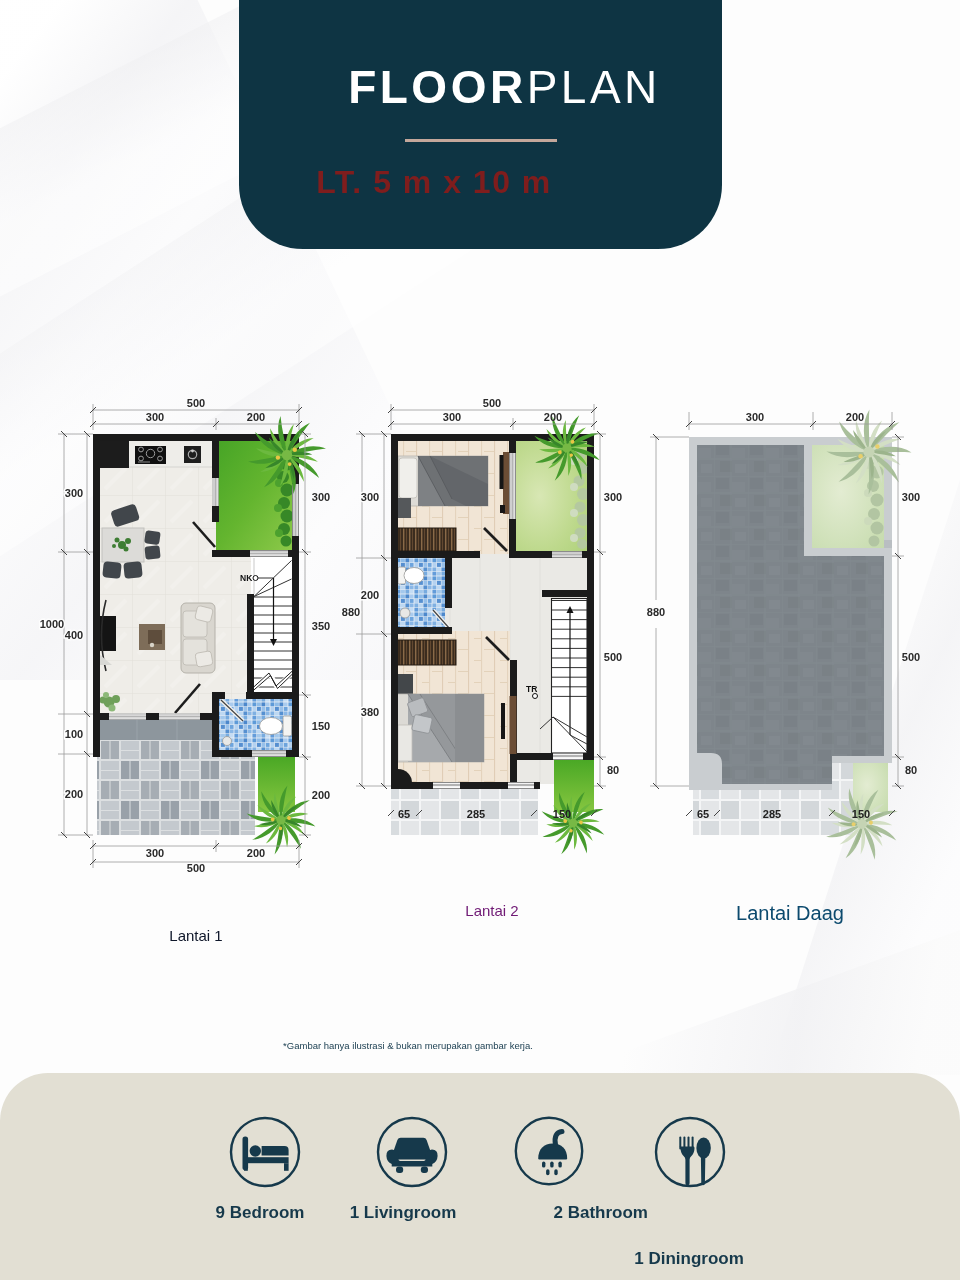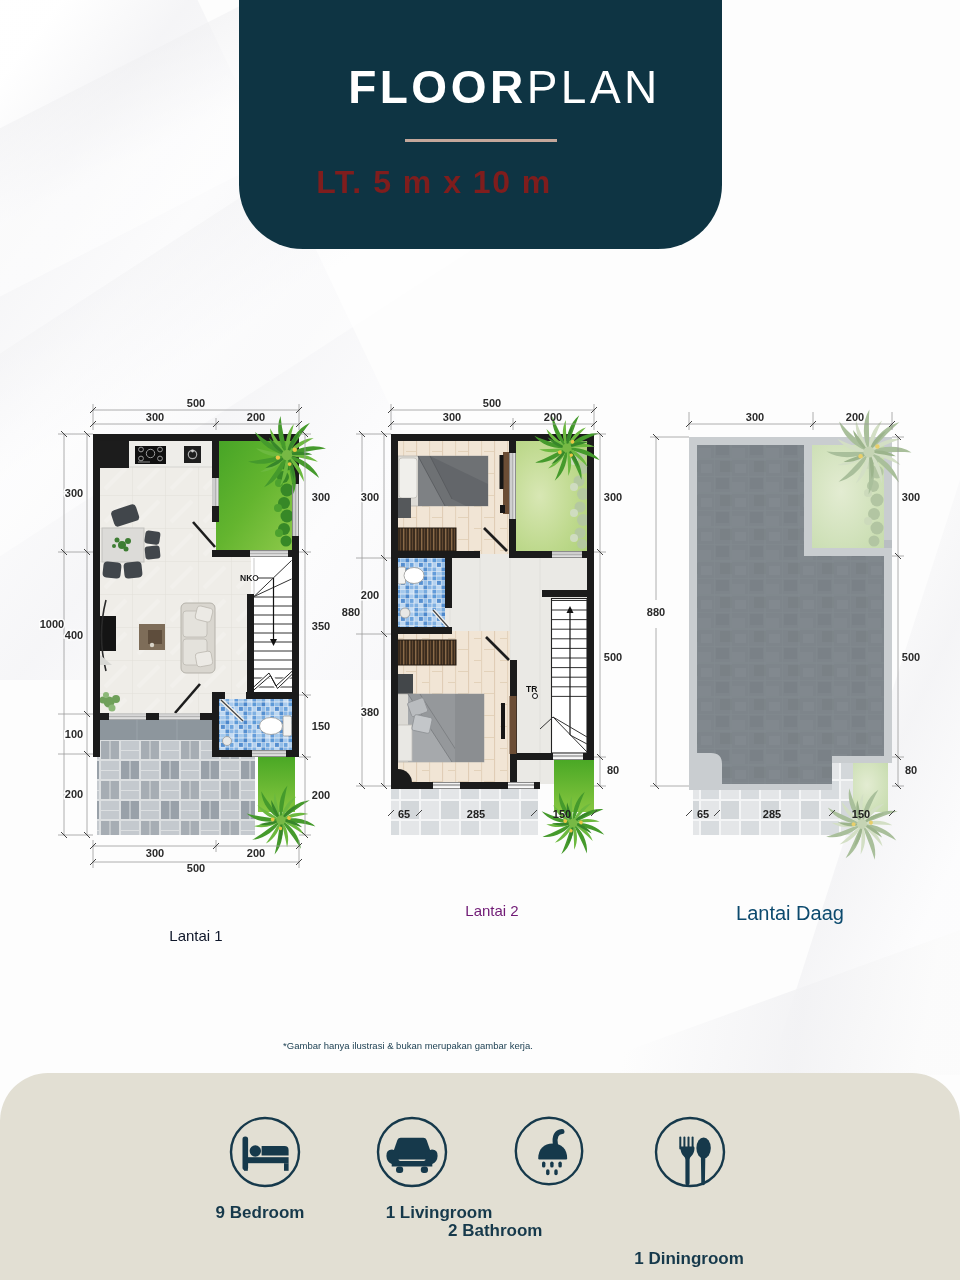--- a/index.html
+++ b/index.html
@@ -653,36 +653,36 @@
 <svg class="abs" style="left:376px;top:1116px;" width="72" height="72" viewBox="0 0 72 72">
   <circle cx="36" cy="36" r="34" fill="none" stroke="#16394b" stroke-width="2.4"></circle>
   <g fill="#16394b">
     <path d="M17.2,36 L21.4,24 Q22.2,21.8 24.7,21.8 H47.3 Q49.8,21.8 50.6,24 L54.8,36 L53.2,43.4 H18.8 Z"></path>
     <path d="M16,33.4 Q22.1,34 22.4,40.5 L22.4,42.9 Q22.4,44.9 24.4,44.9 H47.6 Q49.6,44.9 49.6,42.9 L49.6,40.5 Q49.9,34 56,33.4 Q61.9,33.4 61.6,40 Q61.3,45.9 56.3,47.9 V50.6 H15.7 V47.9 Q10.7,45.9 10.4,40 Q10.1,33.4 16,33.4 Z"></path>
     <rect x="20" y="50.6" width="7.2" height="6.4" rx="2.9"></rect>
     <rect x="44.8" y="50.6" width="7.2" height="6.4" rx="2.9"></rect>
   </g>
 </svg>
 
-<div class="abs" style="left:303px;top:1203px;width:200px;text-align:center;font-size:17px;font-weight:700;color:#16394b;padding-left:36px;">1 Livingroom</div>
+<div class="abs" style="left:303px;top:1203px;width:200px;text-align:center;font-size:17px;font-weight:700;color:#16394b;">1 Livingroom</div>
 
 <svg class="abs" style="left:514px;top:1116px;" width="70" height="70" viewBox="0 0 70 70">
   <circle cx="35" cy="35" r="33.2" fill="none" stroke="#16394b" stroke-width="2.4"></circle>
   <g fill="#16394b">
     <path d="M24.2,42.6 C24.2,32.8 30,27.4 38.7,27.4 C47.5,27.4 53.2,32.8 53.2,42.6 Q53.2,43.6 52,43.6 H25.4 Q24.2,43.6 24.2,42.6 Z"></path>
     <path d="M41.5,28.5 C40,20.5 42.5,16.2 48,15.6" fill="none" stroke="#16394b" stroke-width="5" stroke-linecap="round"></path>
     <rect x="28" y="45.6" width="3.4" height="6" rx="1.7"></rect>
     <rect x="36.2" y="45.6" width="3.4" height="6" rx="1.7"></rect>
     <rect x="44.4" y="45.6" width="3.4" height="6" rx="1.7"></rect>
     <rect x="32.1" y="53.2" width="3.4" height="6" rx="1.7"></rect>
     <rect x="40.3" y="53.2" width="3.4" height="6" rx="1.7"></rect>
   </g>
 </svg>
 
-<div class="abs" style="left:448px;top:1203px;width:200px;text-align:left;font-size:17px;font-weight:700;color:#16394b;margin-top:18px;">2 Bathroom</div>
+<div class="abs" style="left:448px;top:1203px;width:200px;text-align:right;font-size:17px;font-weight:700;color:#16394b;">2 Bathroom</div>
 
 <svg class="abs" style="left:654px;top:1116px;" width="72" height="72" viewBox="0 0 72 72">
   <circle cx="36" cy="36" r="34" fill="none" stroke="#16394b" stroke-width="2.4"></circle>
   <g fill="#16394b">
     <rect x="25.3" y="20.4" width="2" height="13" rx="1"></rect>
     <rect x="29.4" y="20.4" width="2" height="13" rx="1"></rect>
     <rect x="33.5" y="20.4" width="2" height="13" rx="1"></rect>
     <rect x="37.6" y="20.4" width="2" height="13" rx="1"></rect>
     <path d="M25.3,30.5 H39.6 Q40.6,30.5 40.5,32.5 Q40.2,37.5 37.2,40.2 Q35.6,41.6 35.6,43.8 V67.2 Q35.6,69.3 33.5,69.3 Q31.4,69.3 31.4,67.2 V43.8 Q31.4,41.6 29.8,40.2 Q26.8,37.5 26.5,32.5 Q26.4,30.5 25.3,30.5 Z"></path>
     <ellipse cx="49.6" cy="32" rx="7.2" ry="10.6"></ellipse>

